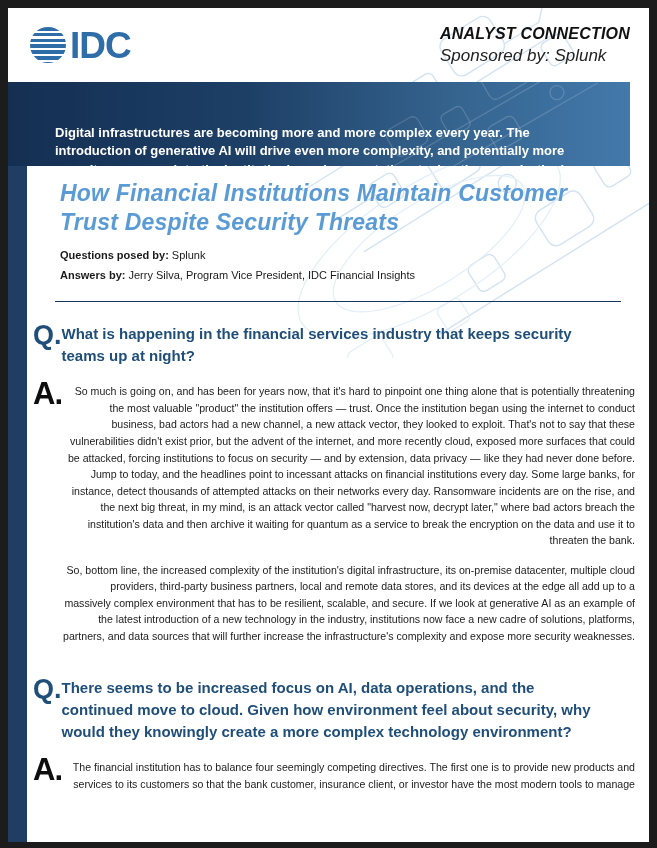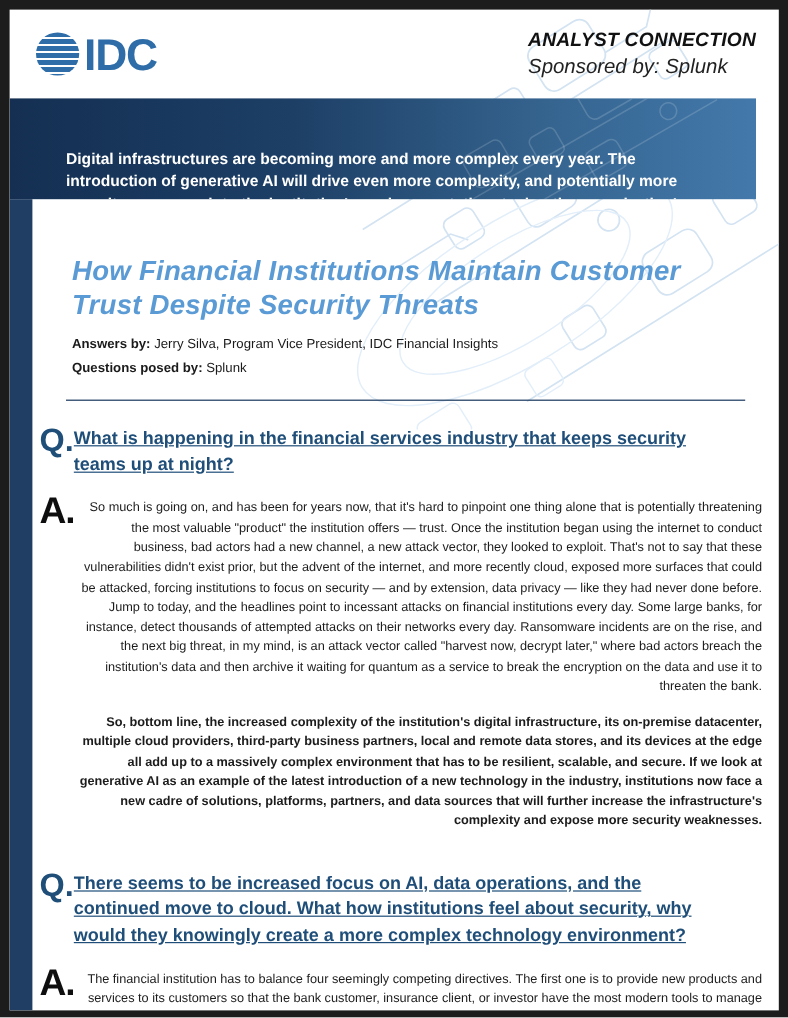--- a/index.html
+++ b/index.html
@@ -56,21 +56,21 @@
     overflow:hidden;
   }
   .banner p {
     position:relative; z-index:2;
     font-size:13px; font-weight:bold; line-height:1.42; max-width:545px;margin-top:32px;
   }
   .banner-pattern { position:absolute; top:0; right:0; width:360px; height:84px; z-index:1; pointer-events:none; }
   
   .body-wrap { position:relative; z-index:1; display:flex; height:676px; }
   .left-strip { width:19px; background:#203e63; flex:0 0 19px; }
-  .content { flex:1; position:relative; z-index:1; padding-right:14px;margin-top:32px; }
+  .content { flex:1; position:relative; z-index:1; padding-right:14px; }
   .doc-title {
     margin:13px 0 0 33px; max-width:545px;
     font-size:23px; font-weight:bold; font-style:italic;
     color:#5b9bd5; line-height:1.26; letter-spacing:0.2px;
   }
   .doc-date {
     margin:13px 0 0 33px; font-size:9.5px; font-style:italic; color:#333333;
   }
   .meta { margin:10px 0 0 33px; font-size:11px; color:#1a1a1a; }
   .meta-line { margin-top:4px; line-height:1.5; }
@@ -80,32 +80,32 @@
     border-top:1.4px solid #17365d;
   }
   .qa-block { margin-top:18px; }
   .q-row { display:flex; padding-left:6px; }
   .q-marker {
     flex:0 0 28px; font-size:27px; font-weight:bold; color:#1f4e79;
     line-height:1; padding-top:2px;
   }
   .q-text {
     font-size:15px; font-weight:bold; color:#1f4e79;
-    line-height:1.45; max-width:545px; padding-top:3px;text-decoration:underline;
+    line-height:1.45; max-width:545px; padding-top:3px;
   }
   .a-row { display:flex; padding-left:6px; margin-top:14px; }
   .a-marker {
     flex:0 0 28px; font-size:31px; font-weight:bold; color:#0e0e0e;
     line-height:0.9; letter-spacing:-1px;
   }
   .a-body { max-width:578px; padding-top:3px; }
   .a-body p {
     font-size:10.6px; color:#1c1c1c; line-height:1.56; text-align:right;
   }
-  .a-body p + p { margin-top:13px;font-weight:bold; }
+  .a-body p + p { margin-top:13px; }
   .qa-block.second { margin-top:30px; }
 </style>
 </head>
 <body>
 
 <div class="page">
   <div class="inner">
 
     <svg class="pattern-svg" viewBox="0 0 540 350">
       <g fill="none" stroke="#d3e3f2" stroke-width="1.4" transform="rotate(-32 400 80)">
@@ -161,22 +161,22 @@
       <p>Digital infrastructures are becoming more and more complex every year. The introduction of generative AI will drive even more complexity, and potentially more security concerns, into the institution's environment, threatening the organization's trusted relationship with customers.</p>
     </div>
 
     <div class="body-wrap">
       <div class="left-strip"></div>
       <div class="content">
 
         <h1 class="doc-title">How Financial Institutions Maintain Customer Trust Despite Security Threats</h1>
 
         <div class="meta">
+          <div class="meta-line"><span class="meta-label">Questions posed by:</span><span> Splunk</span></div>
           <div class="meta-line"><span class="meta-label">Answers by:</span><span> Jerry Silva, Program Vice President, IDC Financial Insights</span></div>
-          <div class="meta-line"><span class="meta-label">Questions posed by:</span><span> Splunk</span></div>
         </div>
 
         <div class="rule"></div>
 
         <section class="qa-block">
           <div class="q-row">
             <div class="q-marker">Q.</div>
             <h2 class="q-text">What is happening in the financial services industry that keeps security teams up at night?</h2>
           </div>
           <div class="a-row">
@@ -184,21 +184,21 @@
             <div class="a-body">
               <p>So much is going on, and has been for years now, that it's hard to pinpoint one thing alone that is potentially threatening the most valuable "product" the institution offers — trust. Once the institution began using the internet to conduct business, bad actors had a new channel, a new attack vector, they looked to exploit. That's not to say that these vulnerabilities didn't exist prior, but the advent of the internet, and more recently cloud, exposed more surfaces that could be attacked, forcing institutions to focus on security — and by extension, data privacy — like they had never done before. Jump to today, and the headlines point to incessant attacks on financial institutions every day. Some large banks, for instance, detect thousands of attempted attacks on their networks every day. Ransomware incidents are on the rise, and the next big threat, in my mind, is an attack vector called "harvest now, decrypt later," where bad actors breach the institution's data and then archive it waiting for quantum as a service to break the encryption on the data and use it to threaten the bank.</p>
               <p>So, bottom line, the increased complexity of the institution's digital infrastructure, its on-premise datacenter, multiple cloud providers, third-party business partners, local and remote data stores, and its devices at the edge all add up to a massively complex environment that has to be resilient, scalable, and secure. If we look at generative AI as an example of the latest introduction of a new technology in the industry, institutions now face a new cadre of solutions, platforms, partners, and data sources that will further increase the infrastructure's complexity and expose more security weaknesses.</p>
             </div>
           </div>
         </section>
 
         <section class="qa-block second">
           <div class="q-row">
             <div class="q-marker">Q.</div>
-            <h2 class="q-text">There seems to be increased focus on AI, data operations, and the continued move to cloud. What how institutions feel about security, why would they knowingly create a more complex technology environment?</h2>
+            <h2 class="q-text">There seems to be increased focus on AI, data operations, and the continued move to cloud. Given how environment feel about security, why would they knowingly create a more complex technology environment?</h2>
           </div>
           <div class="a-row">
             <div class="a-marker">A.</div>
             <div class="a-body">
               <p>The financial institution has to balance four seemingly competing directives. The first one is to provide new products and services to its customers so that the bank customer, insurance client, or investor have the most modern tools to manage</p>
             </div>
           </div>
         </section>
 
       </div>

